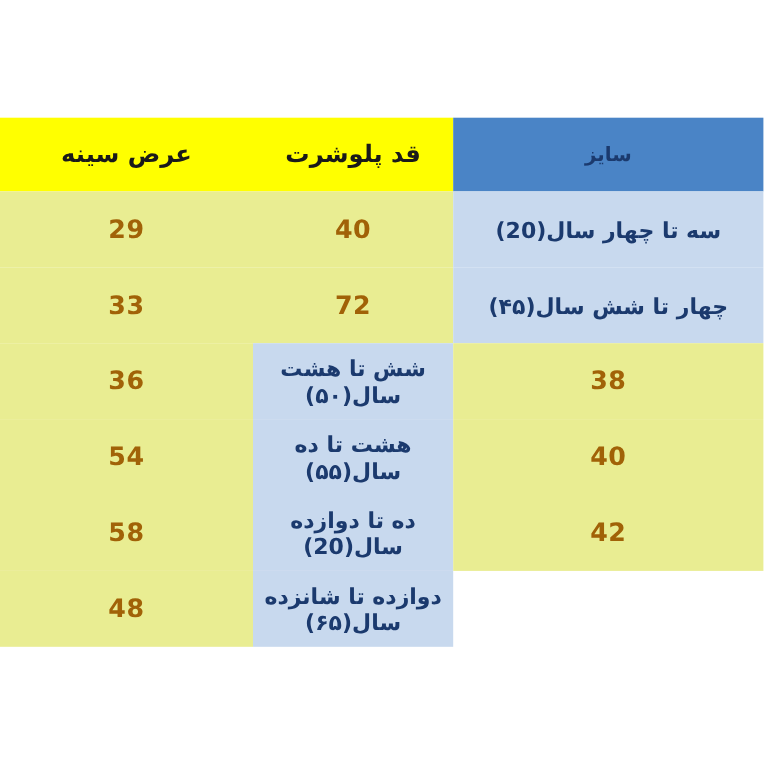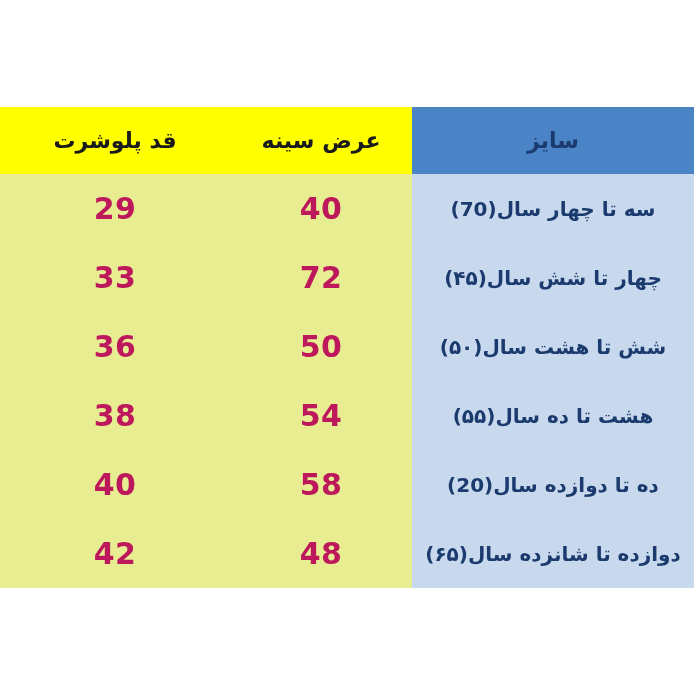--- a/index.html
+++ b/index.html
@@ -33,51 +33,50 @@
     direction: rtl;
   }
   .header-yellow {
     background: var(--header-yellow, #ffff00);
     color: var(--text-black, #1a1a1a);
     font-size: 22px;
   }
   .header-blue {
     background: var(--header-blue, #4a84c6);
     color: var(--text-navy, #1b3a6e);
-    font-size: 22px;
+    font-size: 18px;
   }
   .body-yellow {
     background: var(--body-yellow, #e9ed92);
-    color: #be185d;
-    font-size: 30px;
+    color: #a16207;
+    font-size: 23px;
     letter-spacing: 0.5px;
   }
   .body-blue {
     background: var(--body-blue, #c8d9ee);
     color: var(--text-navy, #1b3a6e);
     font-size: 20px;
   }
 </style>
 </head>
 <body>
 
 <div class="canvas">
   <div class="size-table" id="size-table">
+    <div class="cell header-yellow">عرض سینه</div>
     <div class="cell header-yellow">قد پلوشرت</div>
-    <div class="cell header-yellow">عرض سینه</div>
     <div class="cell header-blue">سایز</div>
 
   <div class="cell body-yellow">29</div>
       <div class="cell body-yellow">40</div>
-      <div class="cell body-blue">سه تا چهار سال(70)</div>
+      <div class="cell body-blue">سه تا چهار سال(20)</div>
       <div class="cell body-yellow">33</div>
       <div class="cell body-yellow">72</div>
       <div class="cell body-blue">چهار تا شش سال(۴۵)</div>
       <div class="cell body-yellow">36</div>
-      <div class="cell body-yellow">50</div>
       <div class="cell body-blue">شش تا هشت سال(۵۰)</div>
       <div class="cell body-yellow">38</div>
       <div class="cell body-yellow">54</div>
       <div class="cell body-blue">هشت تا ده سال(۵۵)</div>
       <div class="cell body-yellow">40</div>
       <div class="cell body-yellow">58</div>
       <div class="cell body-blue">ده تا دوازده سال(20)</div>
       <div class="cell body-yellow">42</div>
       <div class="cell body-yellow">48</div>
       <div class="cell body-blue">دوازده تا شانزده سال(۶۵)</div>

